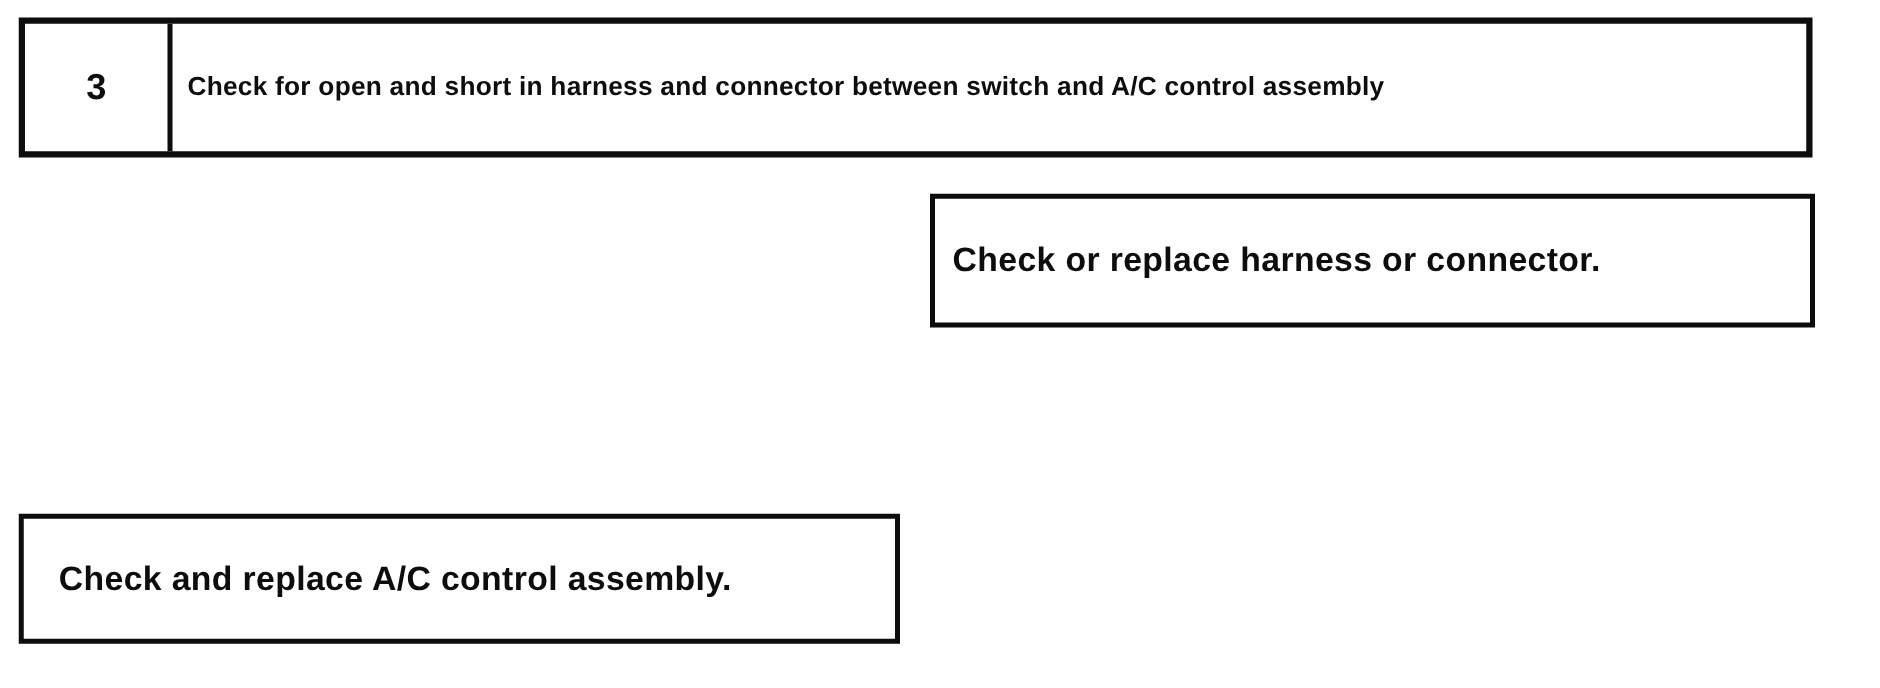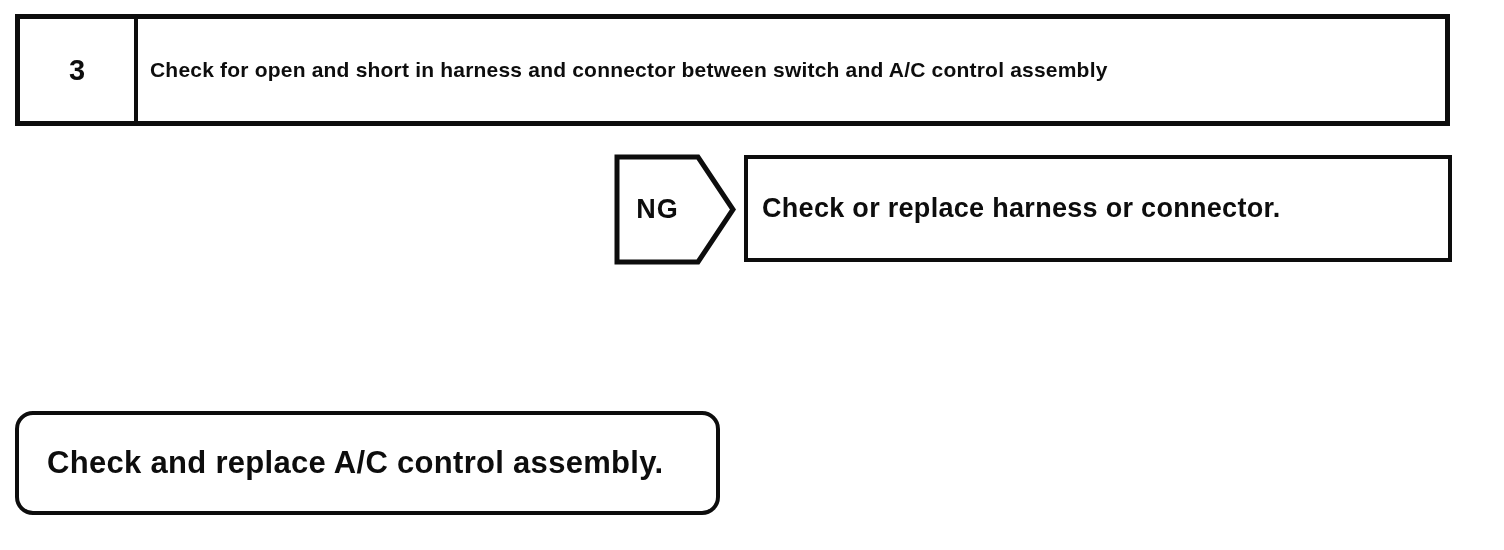--- a/index.html
+++ b/index.html
@@ -108,43 +108,36 @@
     font-size: 27px;
     letter-spacing: 0.3px;
   }
   
   .final-box {
     left: 15px;
     top: 411px;
     width: 705px;
     height: 104px;
     padding-left: 28px;
-    font-size: 31px;
+    font-size: 27px;
     letter-spacing: 0.3px;
-    border-radius: 18px;
   }
 </style>
 </head>
 <body>
 
 <div class="canvas">
 
   <div class="box step-box">
     <div class="step-num">3</div>
     <div class="step-text-wrap">
       <div class="step-text">Check for open and short in harness and connector between switch and A/C control assembly</div>
     </div>
   </div>
 
-  <div class="connector ng-connector">
-    <svg width="126" height="115" viewBox="0 0 126 115">
-      <polygon points="5,5 86,5 121,57.5 86,110 5,110" fill="#ffffff" stroke="#0d0d0d" stroke-width="5" stroke-linejoin="miter"></polygon>
-    </svg>
-    <span class="conn-label">NG</span>
-  </div>
 
   <div class="box ng-box">
     <span>Check or replace harness or connector.</span>
   </div>
 
 
   <div class="box final-box">
     <span>Check and replace A/C control assembly.</span>
   </div>
 

